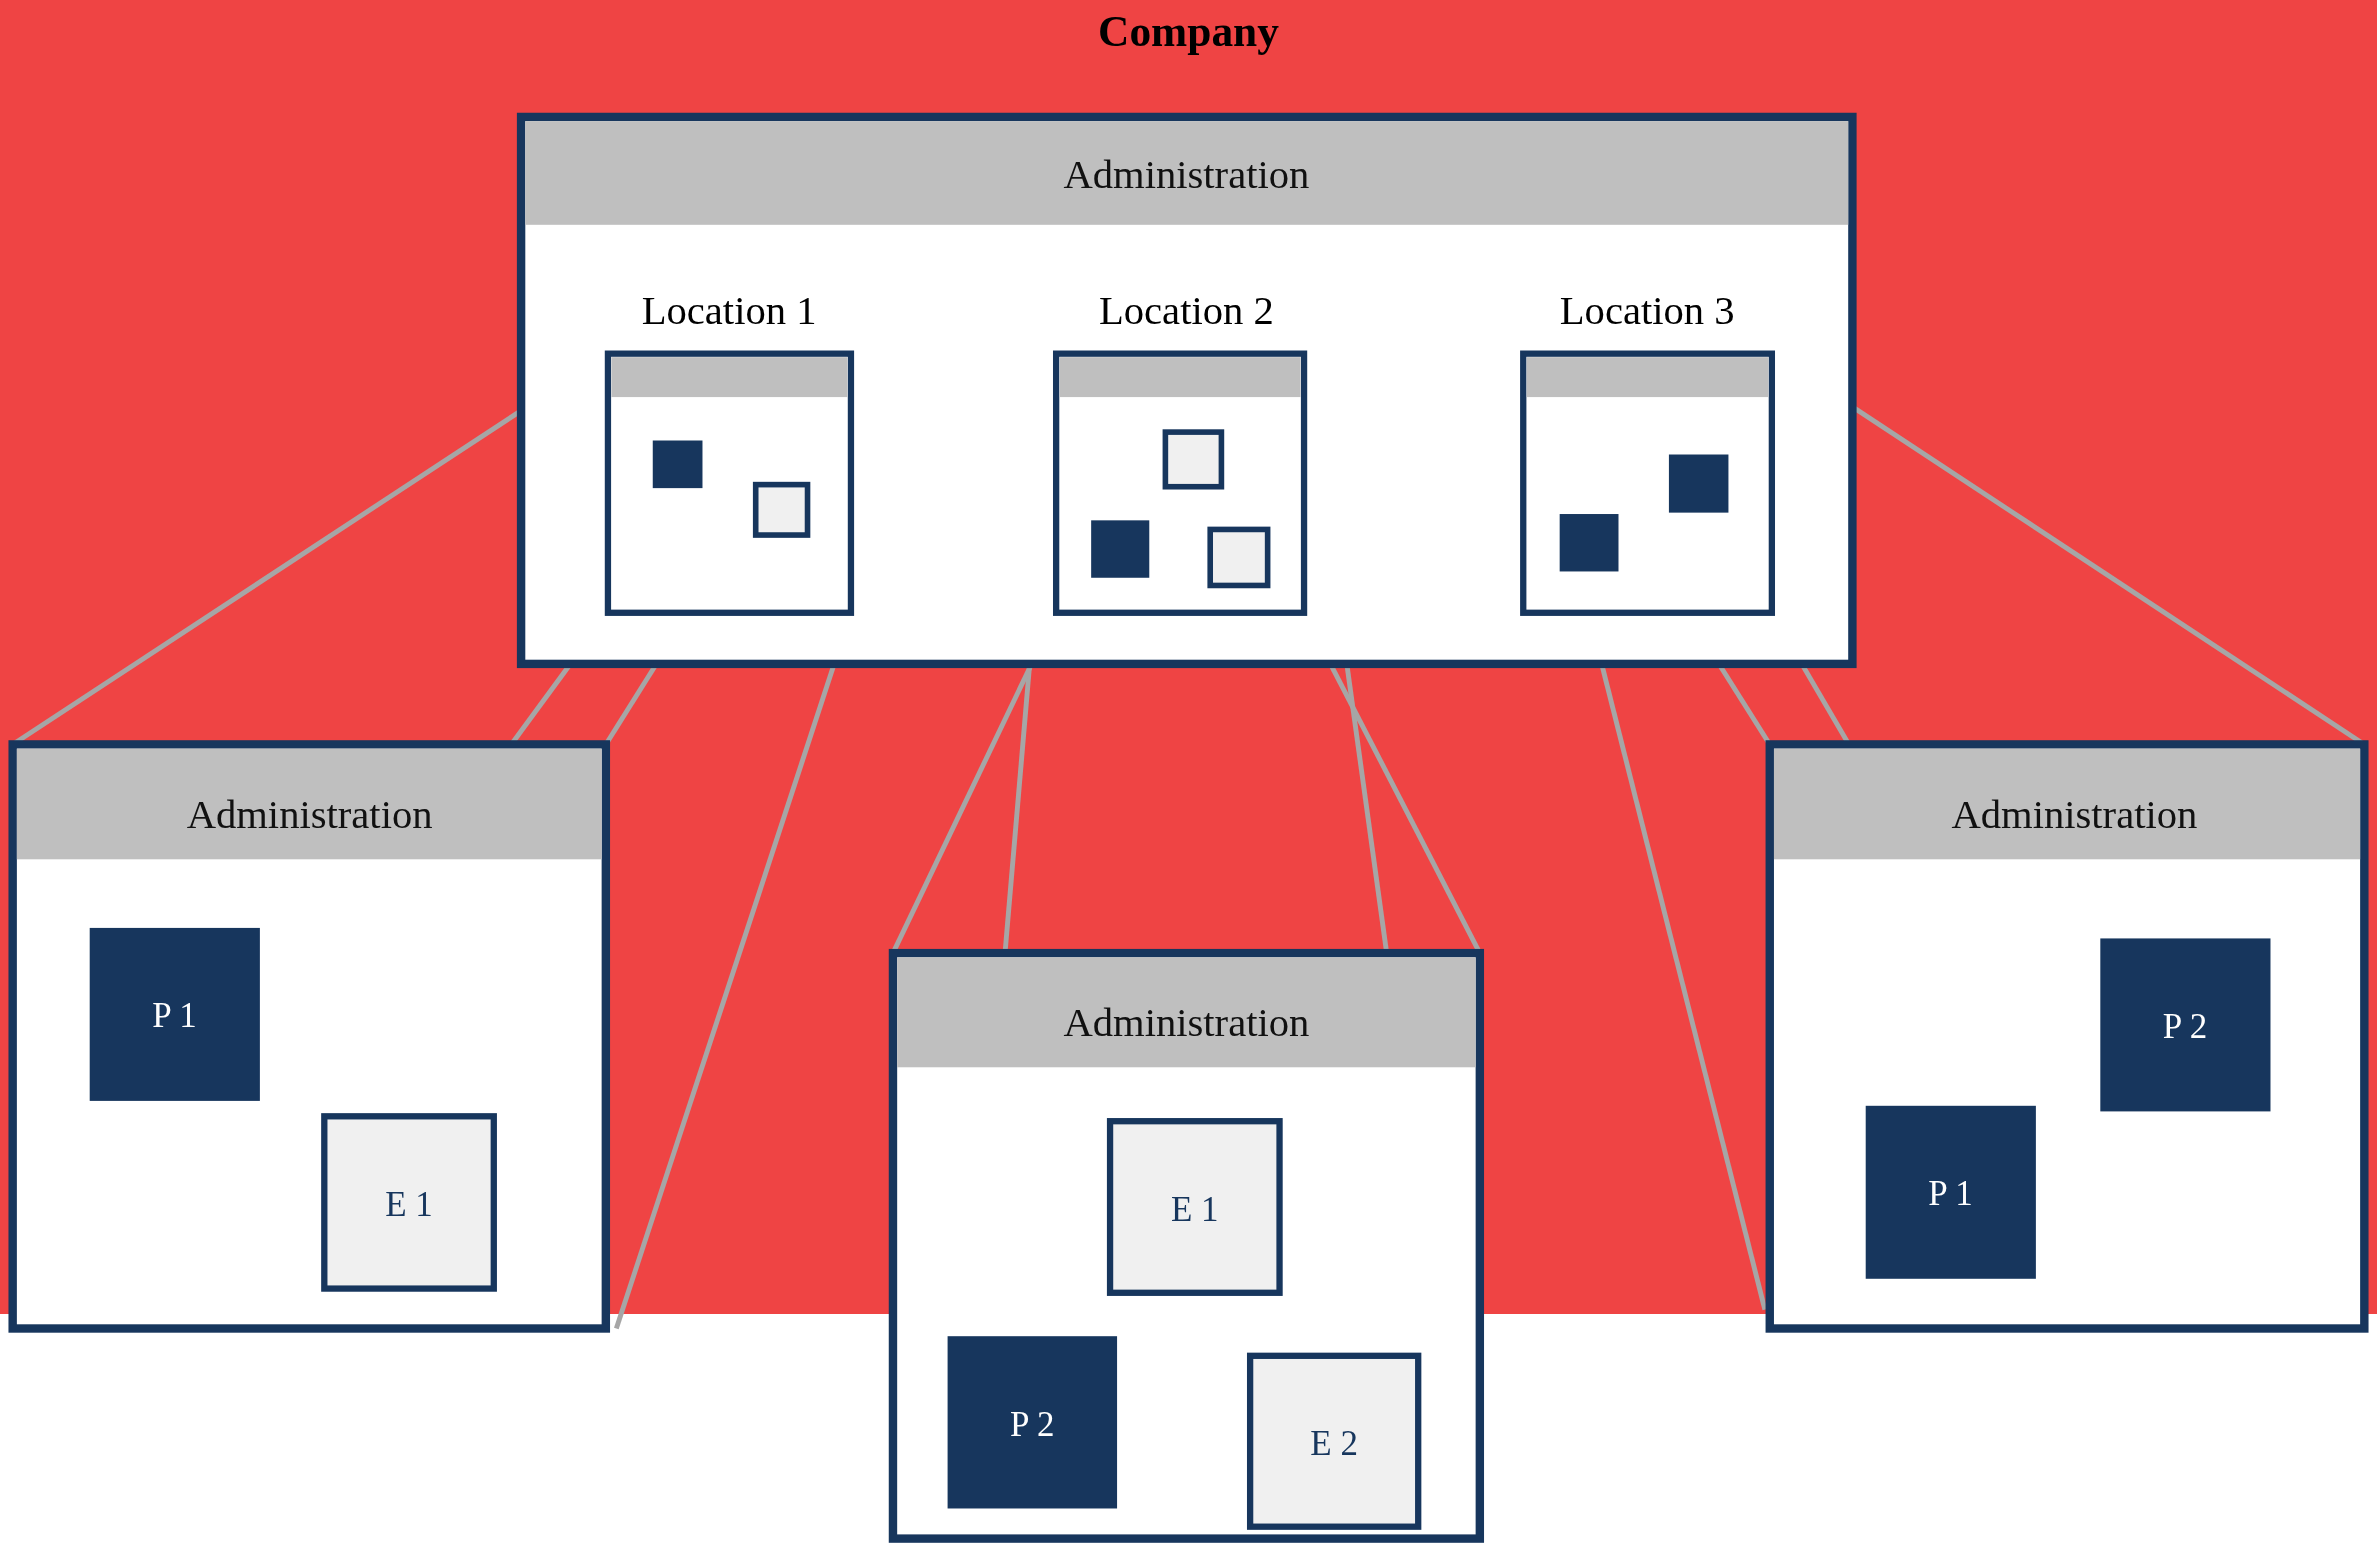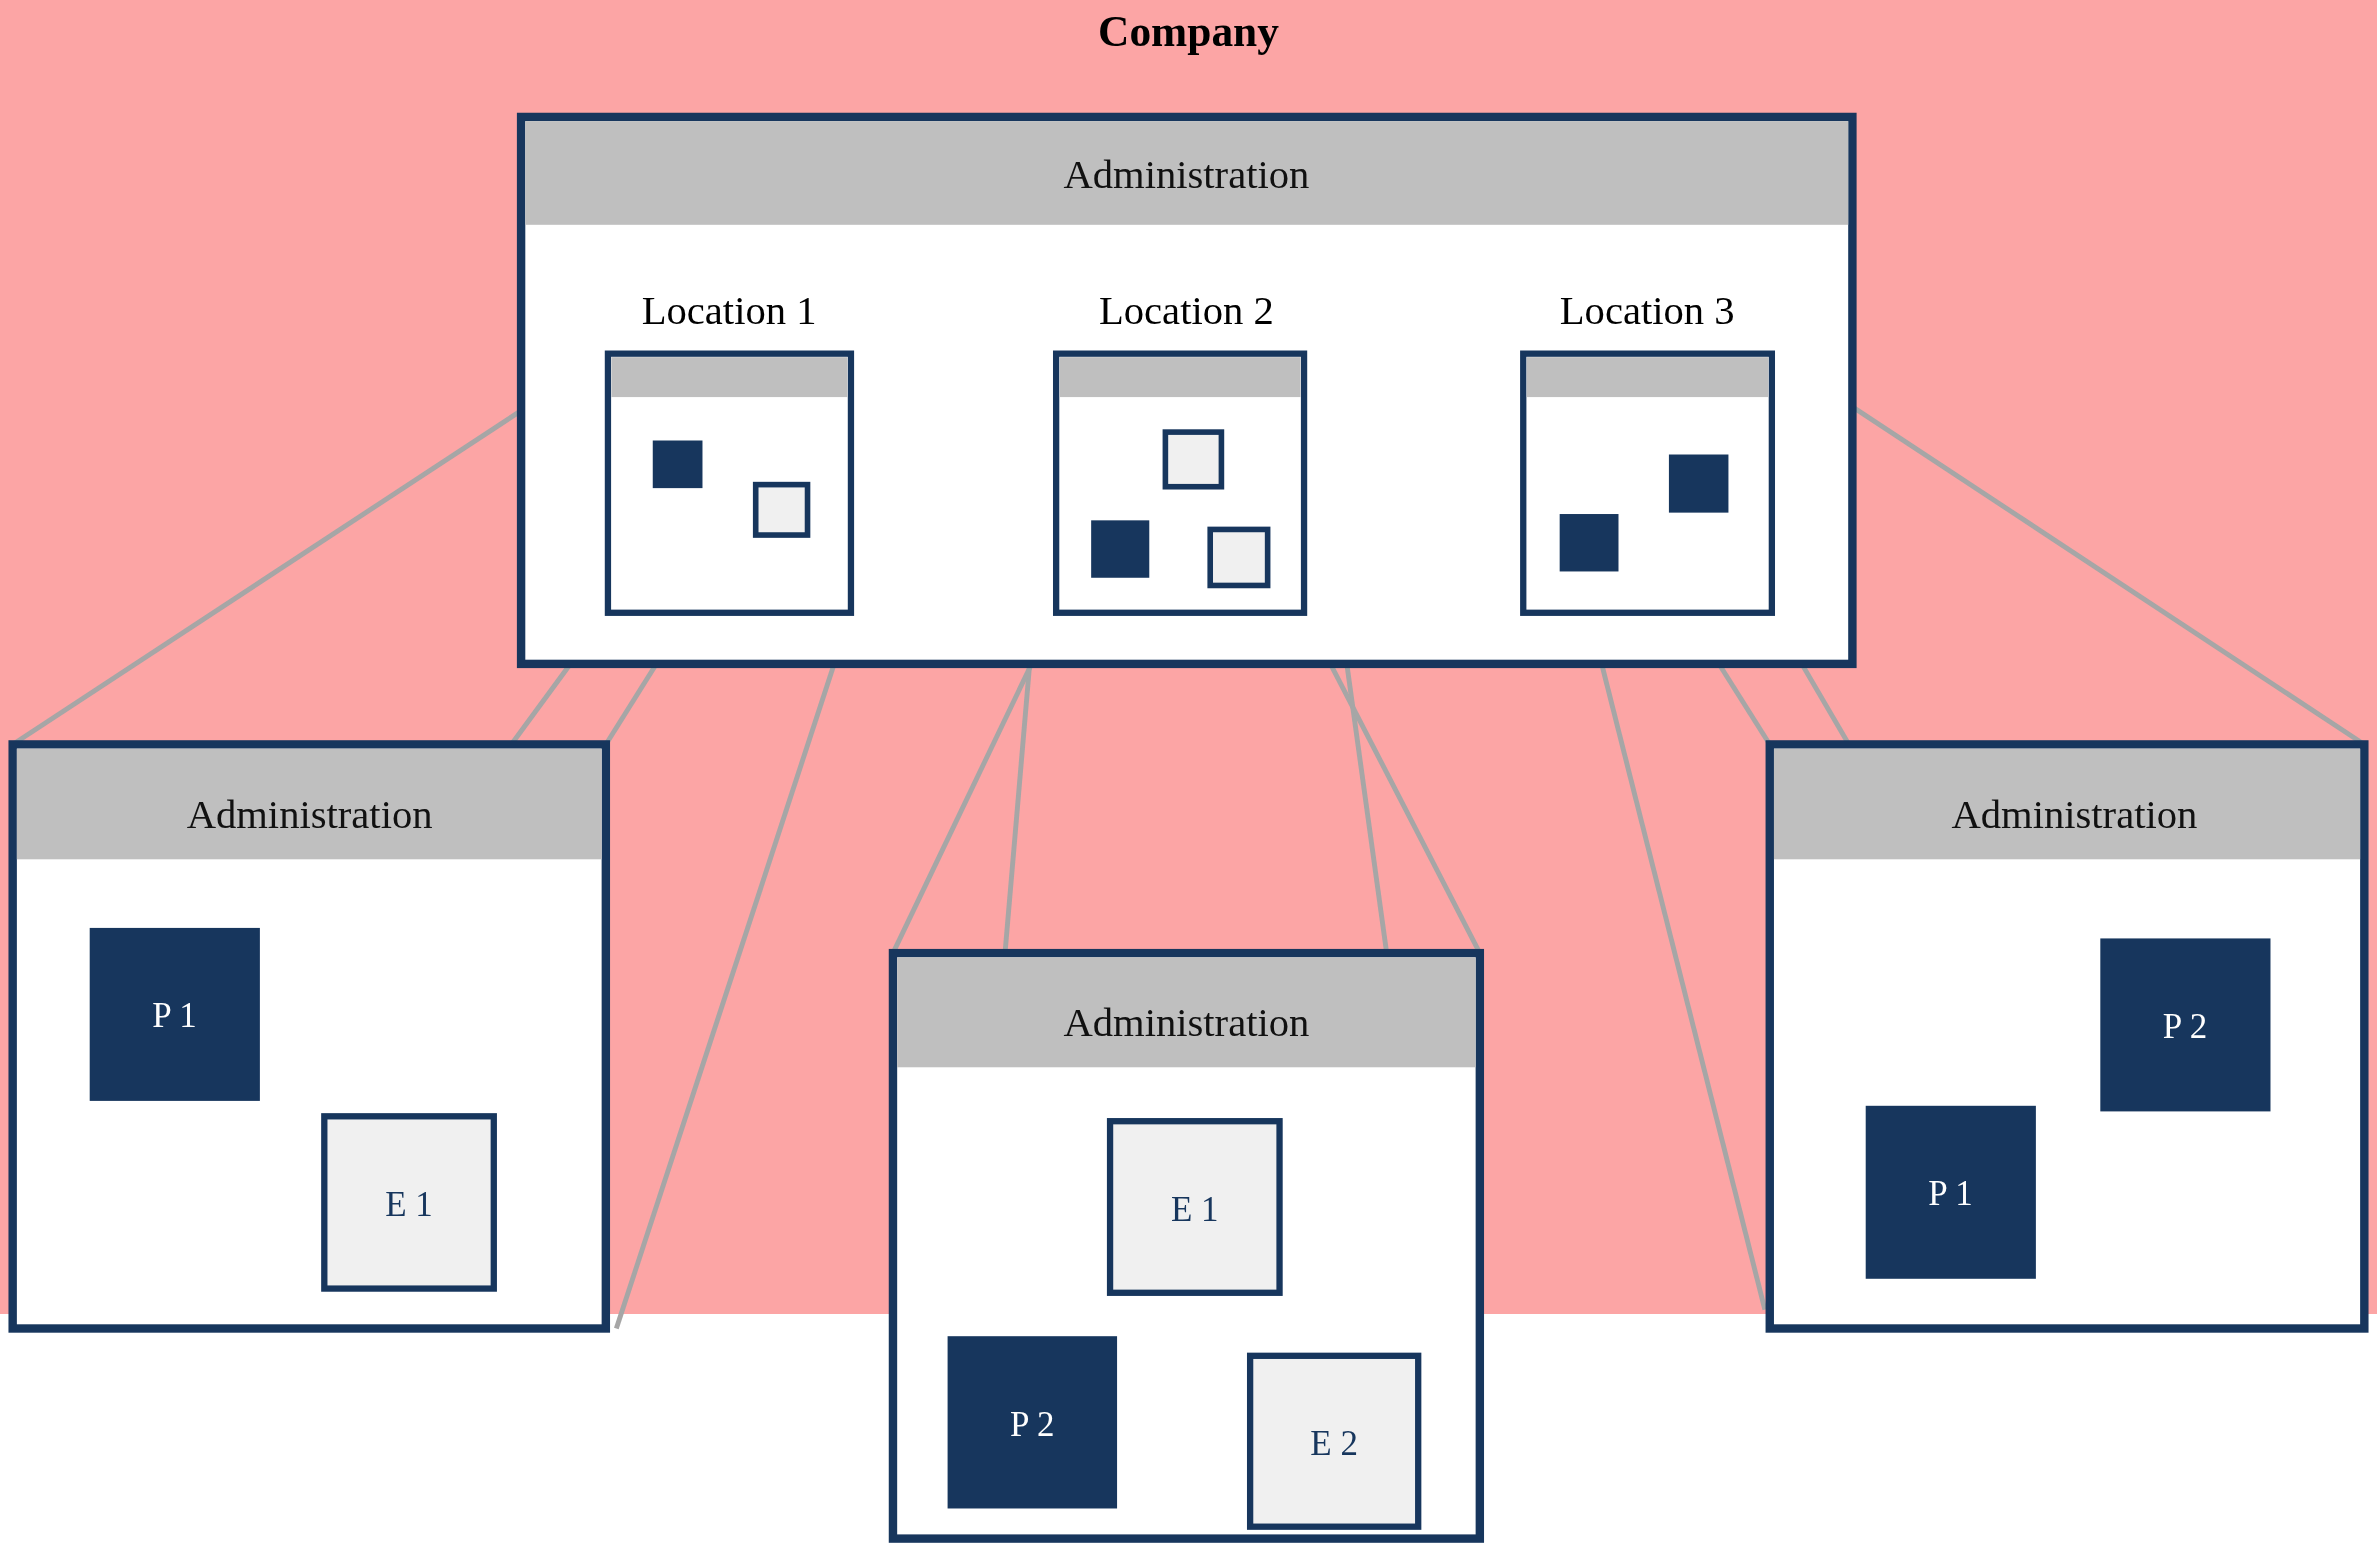--- a/index.html
+++ b/index.html
@@ -10,21 +10,21 @@
   body {
     width: 2377px;
     height: 1554px;
     font-family: "Liberation Serif", "DejaVu Serif", serif;
     overflow: hidden;
   }
   #stage {
     position: relative;
     width: 2377px;
     height: 1314px;
-    background: #fca5a5;
+    background: #ef4444;
   }
   svg.layer {
     position: absolute;
     left: 0;
     top: 0;
     width: 2377px;
     height: 1554px;
   }
   .title-text {
     font-family: "Liberation Serif", "DejaVu Serif", serif;

